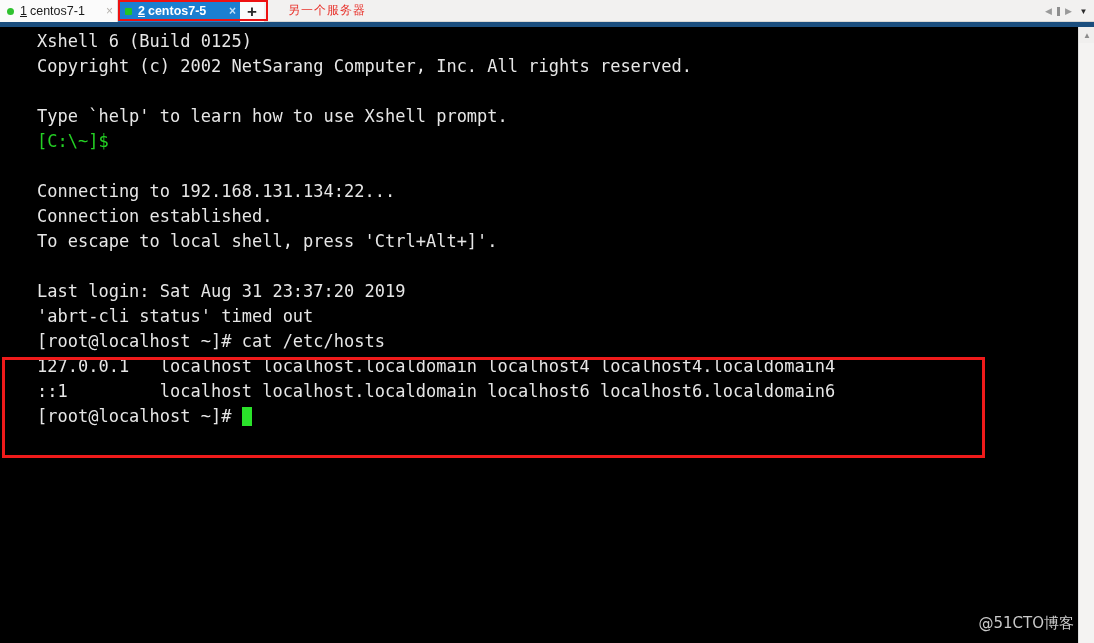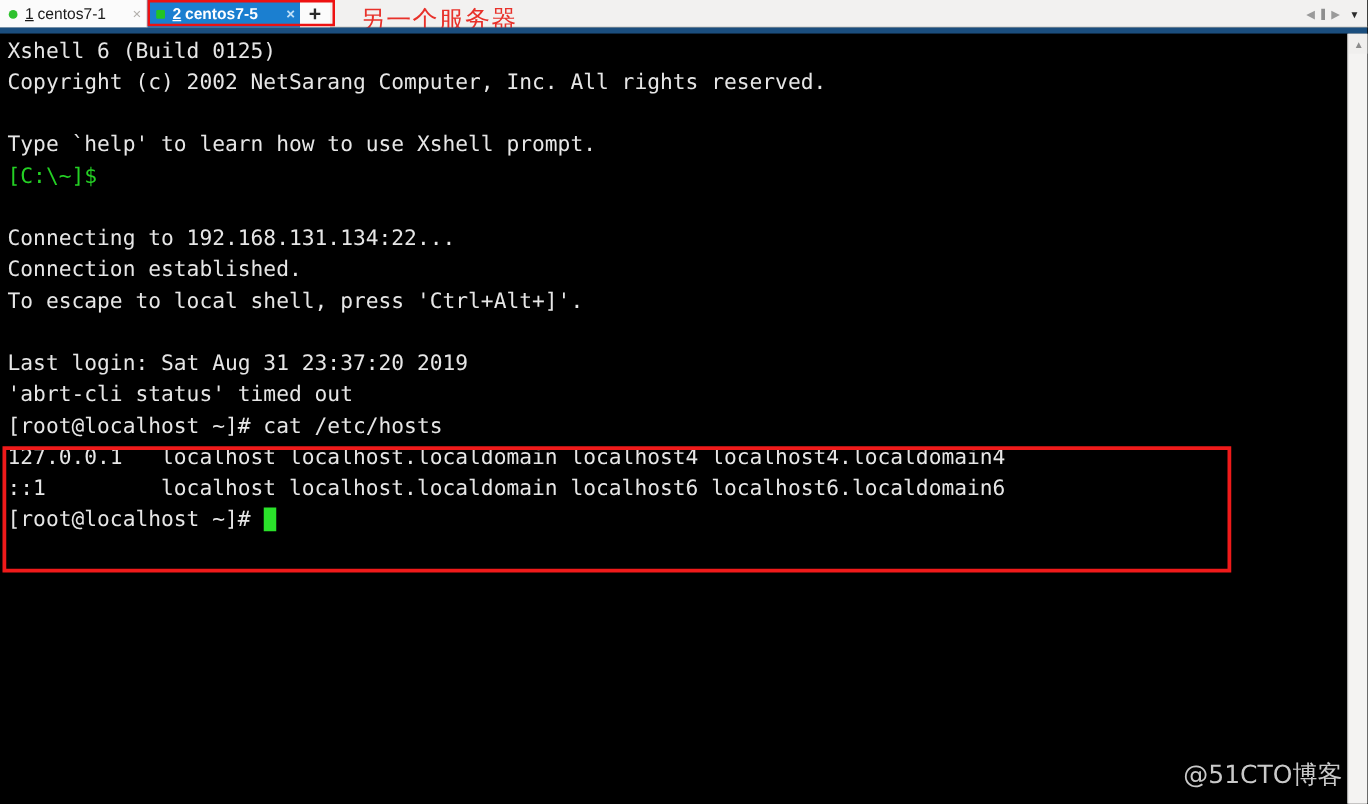--- a/index.html
+++ b/index.html
@@ -98,21 +98,21 @@
     left: 118px; top: 0px;
     width: 150px; height: 21px;
     border: 2px solid #ee1111;
     box-sizing: border-box;
     pointer-events: none;
   }
 
   #tab-annotation-text {
     position: absolute;
     left: 288px; top: 2px;
-    font-size: 20px;
+    font-size: 12px;
     color: #e8312a;
     letter-spacing: 1px;
     white-space: nowrap;
     font-family: "DejaVu Sans", sans-serif;
   }
 
   
   #tabbar-controls {
     position: absolute;
     right: 4px; top: 0;
@@ -160,21 +160,21 @@
   #term-text {
     position: absolute;
     left: 6px; top: 2px;
     font-family: "DejaVu Sans Mono", "Liberation Mono", monospace;
     font-size: 17px;
     line-height: 25px;
     color: #e6e6e6;
     white-space: pre;
     letter-spacing: 0px;
   }
-  .line { height: 25px; white-space: pre; }
+  .line { height: 25px; white-space: pre; margin-left: 31px; }
   .green { color: #24d024; }
   .cursor {
     display: inline-block;
     width: 10px;
     height: 19px;
     background: #2ae22a;
     vertical-align: -4px;
   }
 
   
@@ -208,21 +208,21 @@
     position: absolute;
     top: 16px; bottom: 0; left: 0;
     width: 15px;
     background: #f4f3f2;
   }
 
   
   #watermark {
     position: absolute;
     right: 20px; bottom: 10px;
-    font-size: 20px;
+    font-size: 15px;
     color: #c9c9c9;
     font-family: "DejaVu Sans", sans-serif;
     white-space: nowrap;
   }
 </style>
 </head>
 <body>
 
 <div id="tabbar">
 

